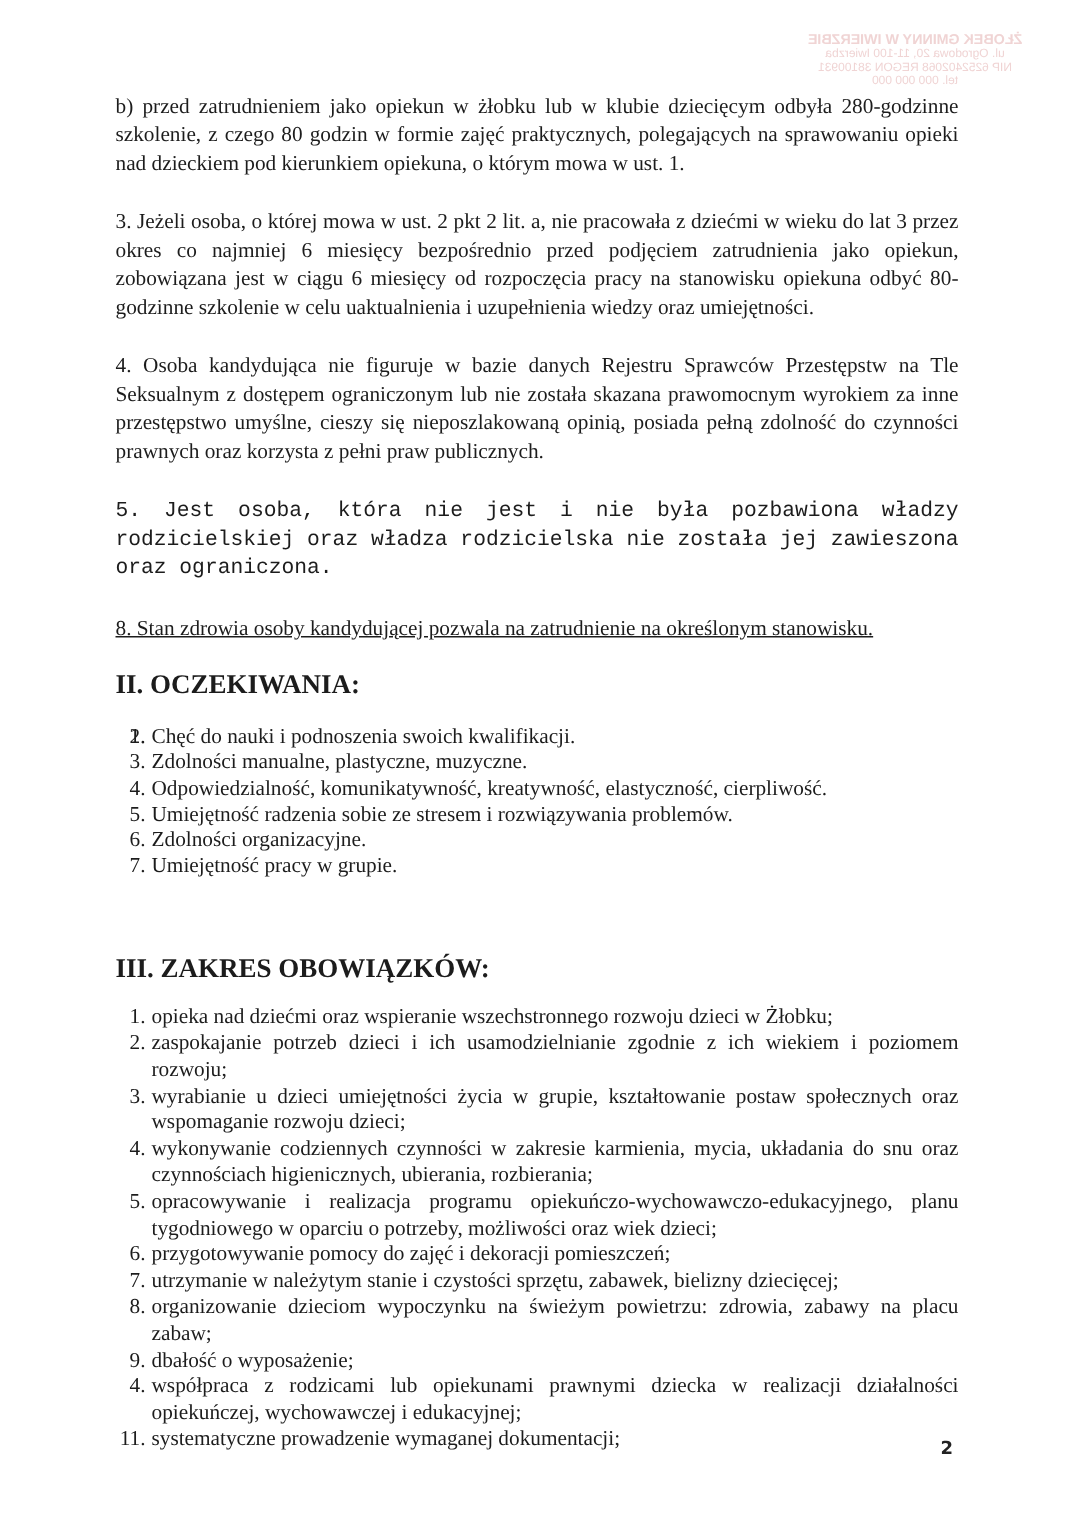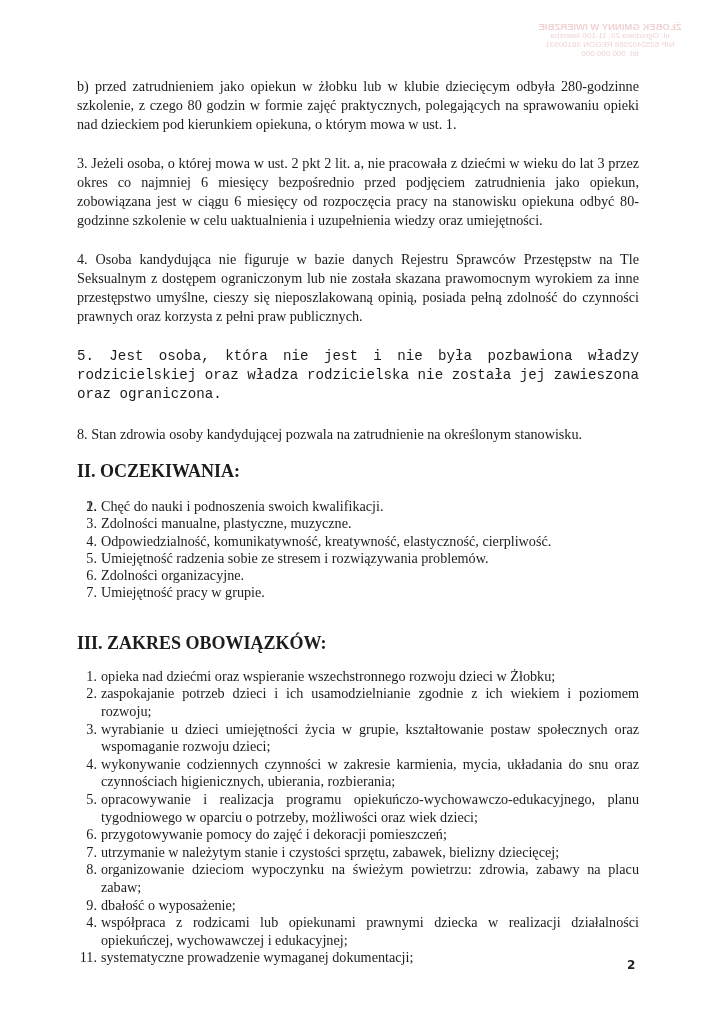--- a/index.html
+++ b/index.html
@@ -7,30 +7,30 @@
     width: 715px; height: 1024px; position: relative; overflow: hidden;
     font-family: "Liberation Serif", "DejaVu Serif", serif;
     color: #1c1c1c;
   }
   .stamp {
     position: absolute; top: 22px; left: 520px; width: 180px;
     text-align: center; color: #f0d4d4; font-family: "Liberation Sans", sans-serif;
     font-size: 8px; line-height: 9px; transform: scaleX(-1);
   }
   .stamp .t { font-size: 9.5px; font-weight: bold; }
-  .content { position: absolute; left: 77px; top: 77px; width: 562px; font-size: 14.2px; }
+  .content { position: absolute; left: 77px; top: 62px; width: 562px; font-size: 14.2px; }
   .para { text-align: justify; line-height: 19px; margin: 0; }
   .p-b { margin-top: 0; }
   .p3 { margin-top: 20px; }
   .p4 { margin-top: 20px; }
   .p5 { margin-top: 21px; font-family: Liberation Mono, monospace; }
-  .p8 { margin-top: 21px; }
+  .p8 { margin-top: 21px; text-decoration: underline; }
   .section-title { font-weight: bold; font-size: 18px; margin: 0; line-height: 20px; }
   .s2 { margin-top: 17px; }
-  .s3 { margin-top: 31px; }
+  .s3 { margin-top: 48px; }
   ol { list-style: none; margin: 0; padding: 0; }
   .list2 { margin-top: 17px; }
   .list3 { margin-top: 15px; }
   li { position: relative; padding-left: 24px; line-height: 17.3px; text-align: justify; }
   .list3 li { line-height: 17.6px; }
   li .num { position: absolute; left: 0; top: 0; width: 20px; text-align: right; }
   .list3 li .num { left: 0; }
   .page-number {
     position: absolute; left: 627px; top: 958px; font-family: "DejaVu Sans", sans-serif;
     font-size: 12px; font-weight: bold; color: #222;

